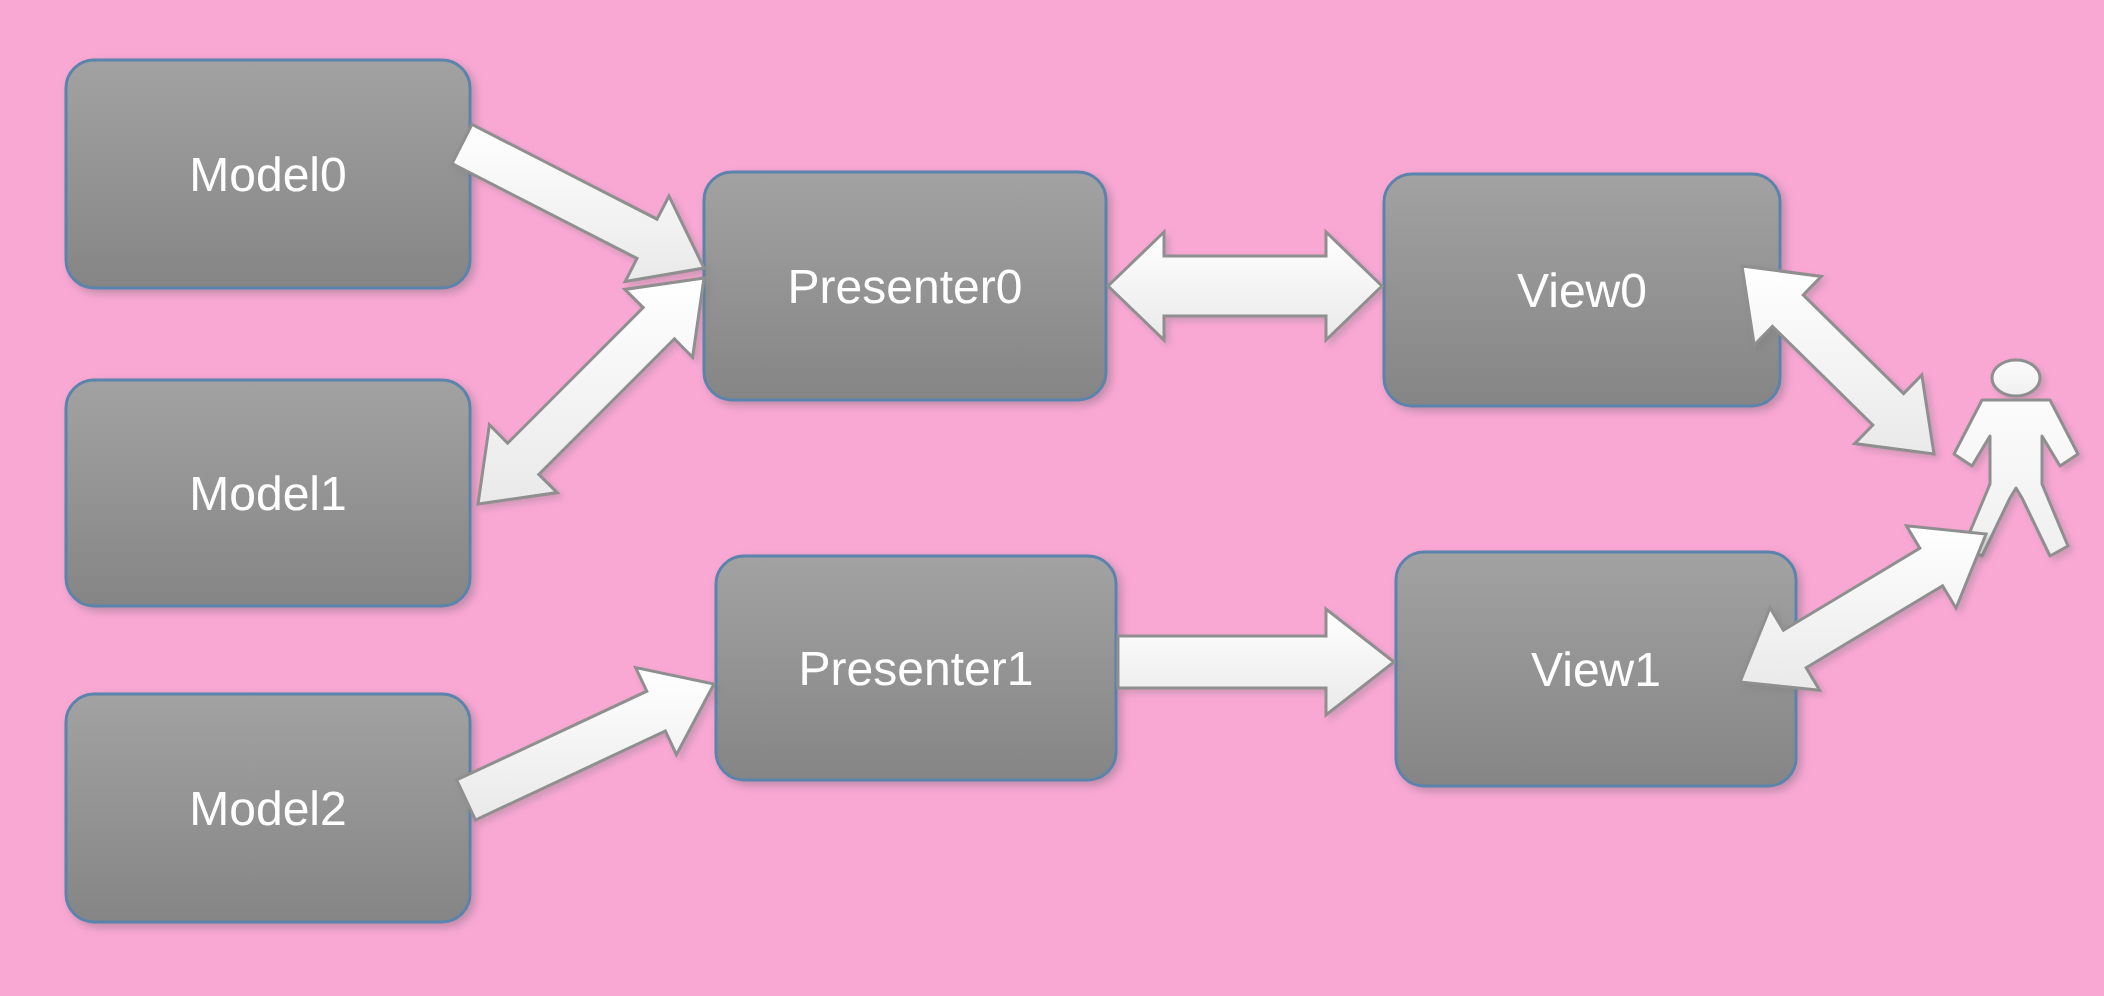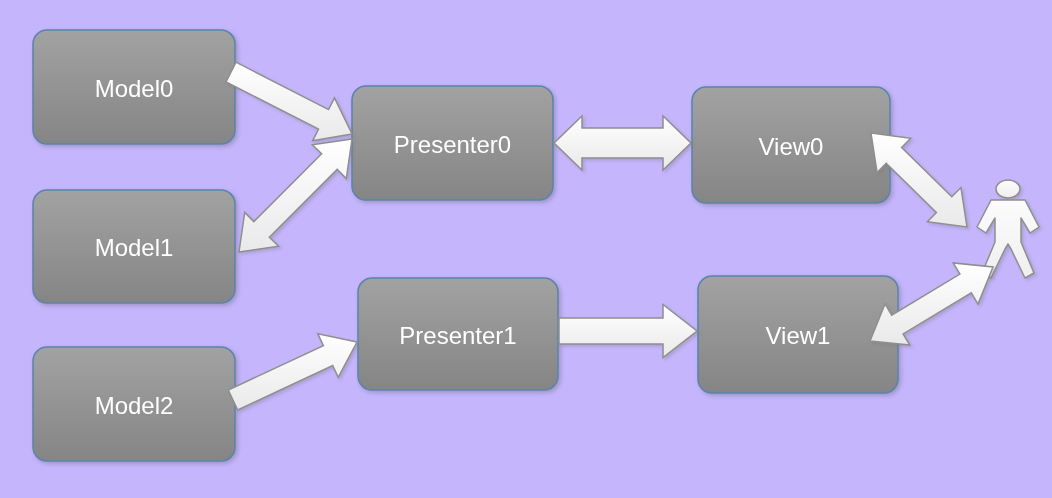--- a/index.html
+++ b/index.html
@@ -5,21 +5,21 @@
   html, body {
     margin: 0;
     padding: 0;
     background: #ffffff;
     font-family: "Liberation Sans", sans-serif;
   }
   .stage {
     position: relative;
     width: 1052px;
     height: 498px;
-    background: #c4b5fd;
+    background: #f9a8d4;
     overflow: hidden;
   }
   svg { display: block; }
   .node-shape  { filter: drop-shadow(2px 2px 2px rgba(90,90,90,0.35)); }
   .arrow-shape { filter: drop-shadow(2px 2px 1.5px rgba(120,120,120,0.30)); }
   .person-shape{ filter: drop-shadow(2px 2px 1.5px rgba(120,120,120,0.30)); }
   .node-label {
     font-family: "Liberation Sans", sans-serif;
     font-size: 24px;
     fill: #ffffff;

